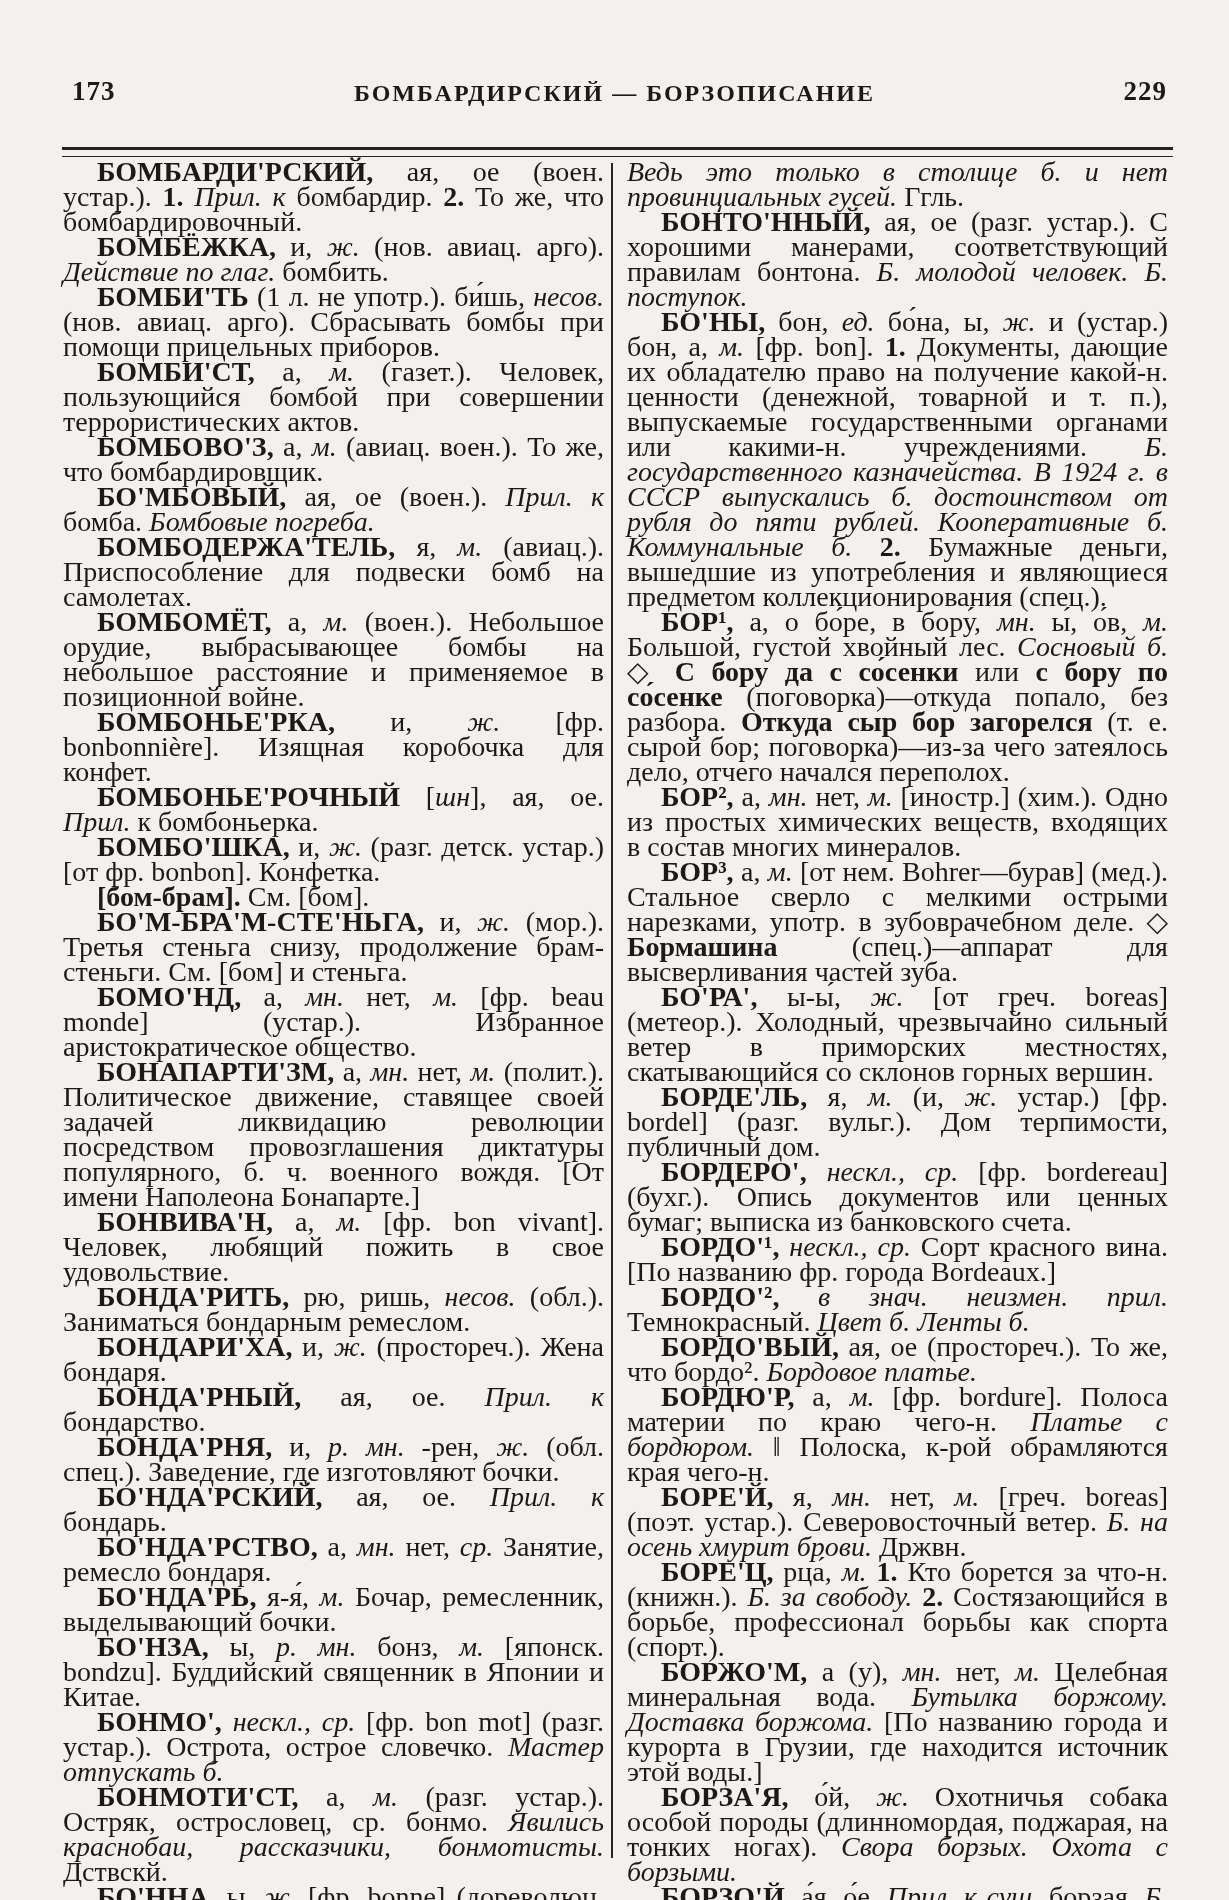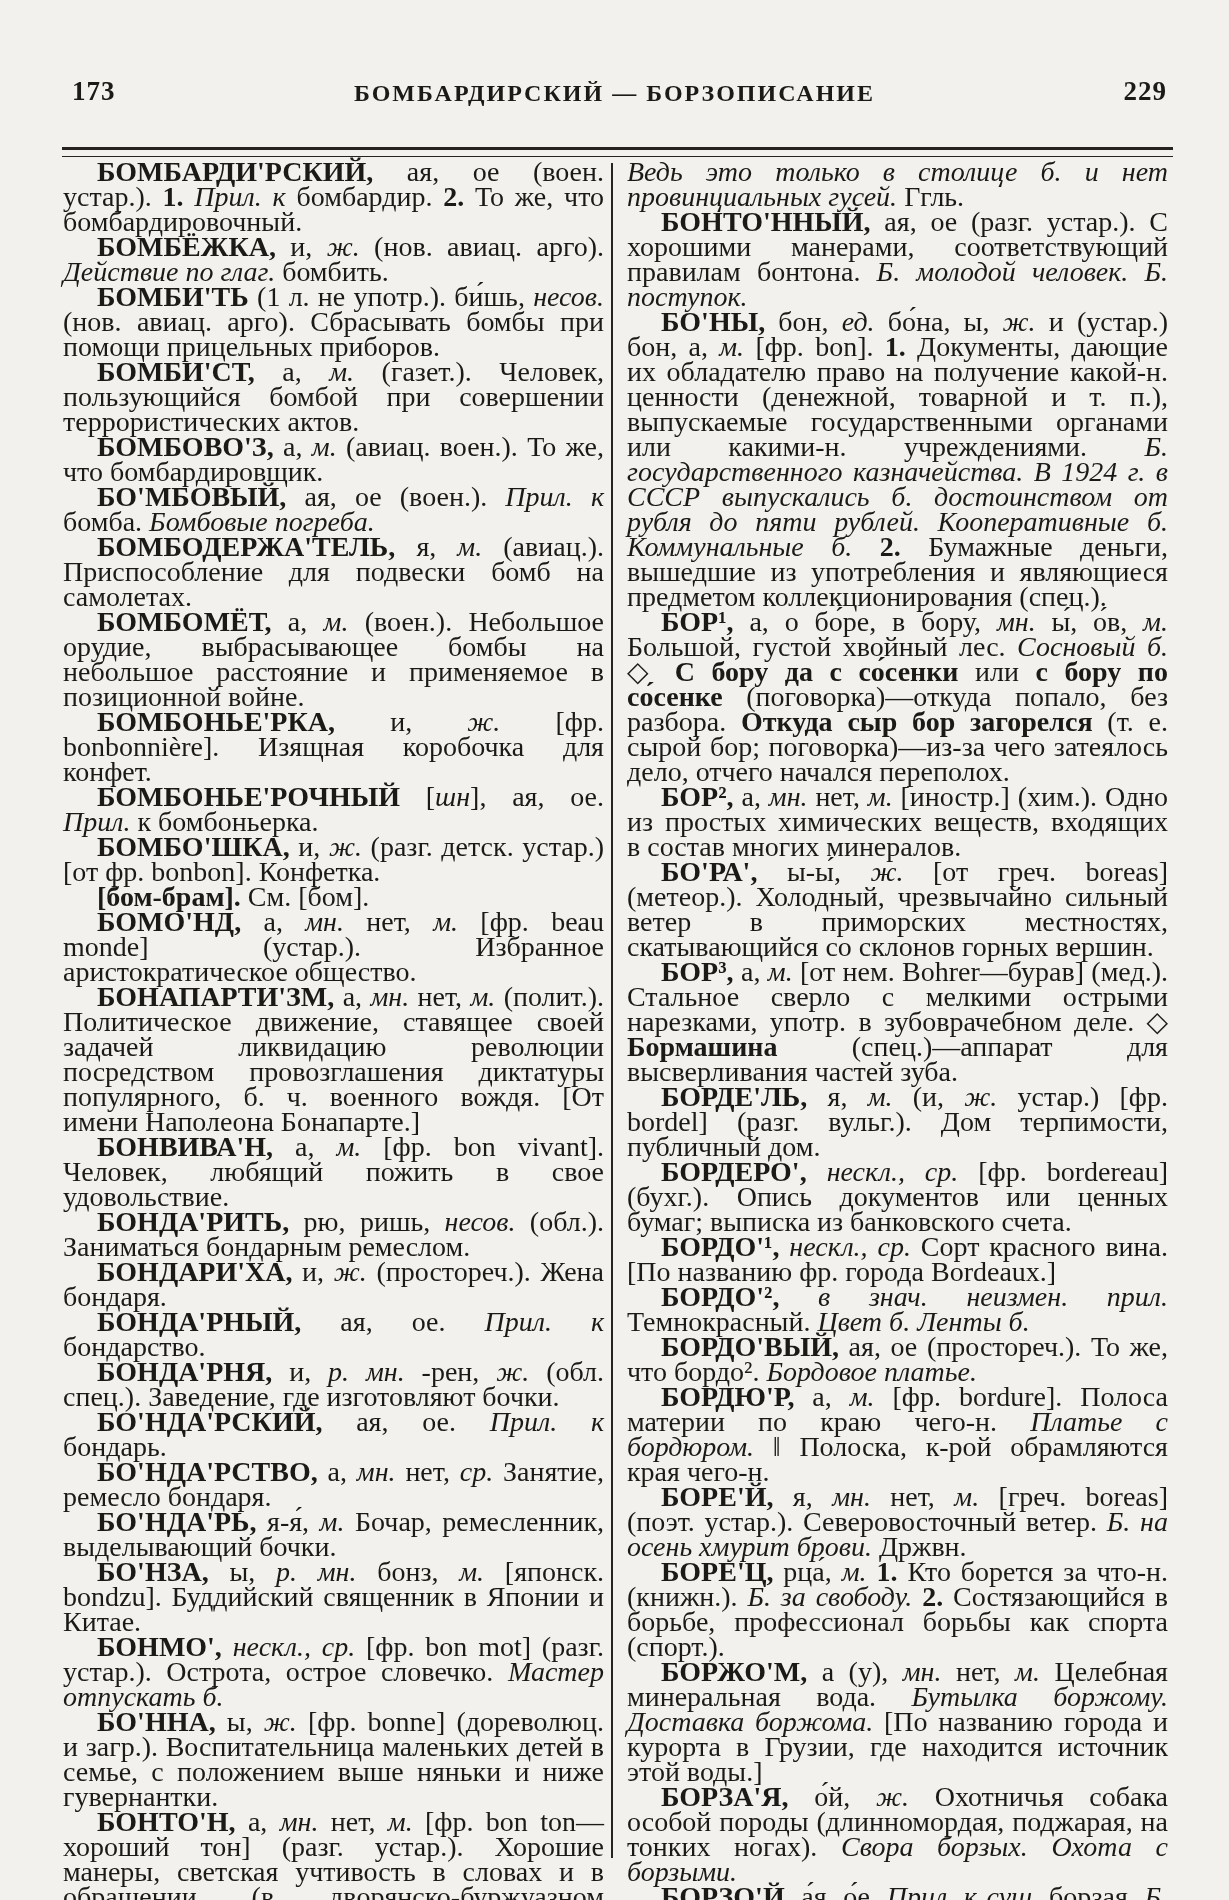--- a/index.html
+++ b/index.html
@@ -61,43 +61,45 @@
       <p class="entry"><span class="b">БОМБИ'ТЬ</span> (1 л. не употр.). би́шь, <span class="i">несов.</span> (нов. авиац. арго). Сбрасывать бомбы при помощи прицельных приборов.</p>
       <p class="entry"><span class="b">БОМБИ'СТ,</span> а, <span class="i">м.</span> (газет.). Человек, пользующийся бомбой при совершении террористических актов.</p>
       <p class="entry"><span class="b">БОМБОВО'З,</span> а, <span class="i">м.</span> (авиац. воен.). То же, что бомбардировщик.</p>
       <p class="entry"><span class="b">БО'МБОВЫЙ,</span> ая, ое (воен.). <span class="i">Прил. к</span> бомба. <span class="i">Бомбовые погреба.</span></p>
       <p class="entry"><span class="b">БОМБОДЕРЖА'ТЕЛЬ,</span> я, <span class="i">м.</span> (авиац.). Приспособление для подвески бомб на самолетах.</p>
       <p class="entry"><span class="b">БОМБОМЁТ,</span> а, <span class="i">м.</span> (воен.). Небольшое орудие, выбрасывающее бомбы на небольшое расстояние и применяемое в позиционной войне.</p>
       <p class="entry"><span class="b">БОМБОНЬЕ'РКА,</span> и, <span class="i">ж.</span> [фр. bonbonnière]. Изящная коробочка для конфет.</p>
       <p class="entry"><span class="b">БОМБОНЬЕ'РОЧНЫЙ</span> [<span class="i">шн</span>], ая, ое. <span class="i">Прил.</span> к бомбоньерка.</p>
       <p class="entry"><span class="b">БОМБО'ШКА,</span> и, <span class="i">ж.</span> (разг. детск. устар.) [от фр. bonbon]. Конфетка.</p>
       <p class="entry"><span class="b">[бом-брам].</span> См. [бом].</p>
+      <p class="entry"><span class="b">БО'М-БРА'М-СТЕ'НЬГА,</span> и, <span class="i">ж.</span> (мор.). Третья стеньга снизу, продолжение брам-стеньги. См. [бом] и стеньга.</p>
       <p class="entry"><span class="b">БОМО'НД,</span> а, <span class="i">мн.</span> нет, <span class="i">м.</span> [фр. beau monde] (устар.). Избранное аристократическое общество.</p>
       <p class="entry"><span class="b">БОНАПАРТИ'ЗМ,</span> а, <span class="i">мн.</span> нет, <span class="i">м.</span> (полит.). Политическое движение, ставящее своей задачей ликвидацию революции посредством провозглашения диктатуры популярного, б. ч. военного вождя. [От имени Наполеона Бонапарте.]</p>
       <p class="entry"><span class="b">БОНВИВА'Н,</span> а, <span class="i">м.</span> [фр. bon vivant]. Человек, любящий пожить в свое удовольствие.</p>
       <p class="entry"><span class="b">БОНДА'РИТЬ,</span> рю, ришь, <span class="i">несов.</span> (обл.). Заниматься бондарным ремеслом.</p>
       <p class="entry"><span class="b">БОНДАРИ'ХА,</span> и, <span class="i">ж.</span> (простореч.). Жена бондаря.</p>
       <p class="entry"><span class="b">БОНДА'РНЫЙ,</span> ая, ое. <span class="i">Прил. к</span> бондарство.</p>
       <p class="entry"><span class="b">БОНДА'РНЯ,</span> и, <span class="i">р. мн.</span> -рен, <span class="i">ж.</span> (обл. спец.). Заведение, где изготовляют бочки.</p>
       <p class="entry"><span class="b">БО'НДА'РСКИЙ,</span> ая, ое. <span class="i">Прил. к</span> бондарь.</p>
       <p class="entry"><span class="b">БО'НДА'РСТВО,</span> а, <span class="i">мн.</span> нет, <span class="i">ср.</span> Занятие, ремесло бондаря.</p>
       <p class="entry"><span class="b">БО'НДА'РЬ,</span> я-я́, <span class="i">м.</span> Бочар, ремесленник, выделывающий бочки.</p>
       <p class="entry"><span class="b">БО'НЗА,</span> ы, <span class="i">р. мн.</span> бонз, <span class="i">м.</span> [японск. bondzu]. Буддийский священник в Японии и Китае.</p>
       <p class="entry"><span class="b">БОНМО',</span> <span class="i">нескл., ср.</span> [фр. bon mot] (разг. устар.). Острота, острое словечко. <span class="i">Мастер отпускать б.</span></p>
+      <p class="entry"><span class="b">БОНМОТИ'СТ,</span> а, <span class="i">м.</span> (разг. устар.). Остряк, острословец, ср. бонмо. <span class="i">Явились краснобаи, рассказчики, бонмотисты.</span> Дствскй.</p>
       <p class="entry"><span class="b">БО'ННА,</span> ы, <span class="i">ж.</span> [фр. bonne] (дореволюц. и загр.). Воспитательница маленьких детей в семье, с положением выше няньки и ниже гувернантки.</p>
       <p class="entry"><span class="b">БОНТО'Н,</span> а, <span class="i">мн.</span> нет, <span class="i">м.</span> [фр. bon ton—хороший тон] (разг. устар.). Хорошие манеры, светская учтивость в словах и в обращении (в дворянско-буржуазном обществе).</p>
     </div>
   <div class="column right">
       <p class="entry cont"><span class="i">Ведь это только в столице б. и нет провинциальных гусей.</span> Ггль.</p>
       <p class="entry"><span class="b">БОНТО'ННЫЙ,</span> ая, ое (разг. устар.). С хорошими манерами, соответствующий правилам бонтона. <span class="i">Б. молодой человек. Б. поступок.</span></p>
       <p class="entry"><span class="b">БО'НЫ,</span> бон, <span class="i">ед.</span> бо́на, ы, <span class="i">ж.</span> и (устар.) бон, а, <span class="i">м.</span> [фр. bon]. <span class="b">1.</span> Документы, дающие их обладателю право на получение какой-н. ценности (денежной, товарной и т. п.), выпускаемые государственными органами или какими-н. учреждениями. <span class="i">Б. государственного казначейства. В 1924 г. в СССР выпускались б. достоинством от рубля до пяти рублей. Кооперативные б. Коммунальные б.</span> <span class="b">2.</span> Бумажные деньги, вышедшие из употребления и являющиеся предметом коллекционирования (спец.).</p>
       <p class="entry"><span class="b">БОР¹,</span> а, о бо́ре, в бору́, <span class="i">мн.</span> ы́, о́в, <span class="i">м.</span> Большой, густой хвойный лес. <span class="i">Сосновый б.</span> ◇ <span class="b">С бору да с со́сенки</span> или <span class="b">с бору по со́сенке</span> (поговорка)—откуда попало, без разбора. <span class="b">Откуда сыр бор загорелся</span> (т. е. сырой бор; поговорка)—из-за чего затеялось дело, отчего начался переполох.</p>
       <p class="entry"><span class="b">БОР²,</span> а, <span class="i">мн.</span> нет, <span class="i">м.</span> [иностр.] (хим.). Одно из простых химических веществ, входящих в состав многих минералов.</p>
+      <p class="entry"><span class="b">БОР³,</span> а, <span class="i">м.</span> [от нем. Bohrer—бурав] (мед.). Стальное сверло с мелкими острыми нарезками, употр. в зубоврачебном деле. ◇ <span class="b">Бормашина</span> (спец.)—аппарат для высверливания частей зуба.</p>
       <p class="entry"><span class="b">БО'РА',</span> ы-ы́, <span class="i">ж.</span> [от греч. boreas] (метеор.). Холодный, чрезвычайно сильный ветер в приморских местностях, скатывающийся со склонов горных вершин.</p>
-      <p class="entry"><span class="b">БОР³,</span> а, <span class="i">м.</span> [от нем. Bohrer—бурав] (мед.). Стальное сверло с мелкими острыми нарезками, употр. в зубоврачебном деле. ◇ <span class="b">Бормашина</span> (спец.)—аппарат для высверливания частей зуба.</p>
       <p class="entry"><span class="b">БОРДЕ'ЛЬ,</span> я, <span class="i">м.</span> (и, <span class="i">ж.</span> устар.) [фр. bordel] (разг. вульг.). Дом терпимости, публичный дом.</p>
       <p class="entry"><span class="b">БОРДЕРО',</span> <span class="i">нескл., ср.</span> [фр. bordereau] (бухг.). Опись документов или ценных бумаг; выписка из банковского счета.</p>
       <p class="entry"><span class="b">БОРДО'¹,</span> <span class="i">нескл., ср.</span> Сорт красного вина. [По названию фр. города Bordeaux.]</p>
       <p class="entry"><span class="b">БОРДО'²,</span> <span class="i">в знач. неизмен. прил.</span> Темнокрасный. <span class="i">Цвет б. Ленты б.</span></p>
       <p class="entry"><span class="b">БОРДО'ВЫЙ,</span> ая, ое (простореч.). То же, что бордо². <span class="i">Бордовое платье.</span></p>
       <p class="entry"><span class="b">БОРДЮ'Р,</span> а, <span class="i">м.</span> [фр. bordure]. Полоса материи по краю чего-н. <span class="i">Платье с бордюром.</span> ‖ Полоска, к-рой обрамляются края чего-н.</p>
       <p class="entry"><span class="b">БОРЕ'Й,</span> я, <span class="i">мн.</span> нет, <span class="i">м.</span> [греч. boreas] (поэт. устар.). Северовосточный ветер. <span class="i">Б. на осень хмурит брови.</span> Држвн.</p>
       <p class="entry"><span class="b">БОРЕ'Ц,</span> рца́, <span class="i">м.</span> <span class="b">1.</span> Кто борется за что-н. (книжн.). <span class="i">Б. за свободу.</span> <span class="b">2.</span> Состязающийся в борьбе, профессионал борьбы как спорта (спорт.).</p>
       <p class="entry"><span class="b">БОРЖО'М,</span> а (у), <span class="i">мн.</span> нет, <span class="i">м.</span> Целебная минеральная вода. <span class="i">Бутылка боржому. Доставка боржома.</span> [По названию города и курорта в Грузии, где находится источник этой воды.]</p>
       <p class="entry"><span class="b">БОРЗА'Я,</span> о́й, <span class="i">ж.</span> Охотничья собака особой породы (длинномордая, поджарая, на тонких ногах). <span class="i">Свора борзых. Охота с борзыми.</span></p>

